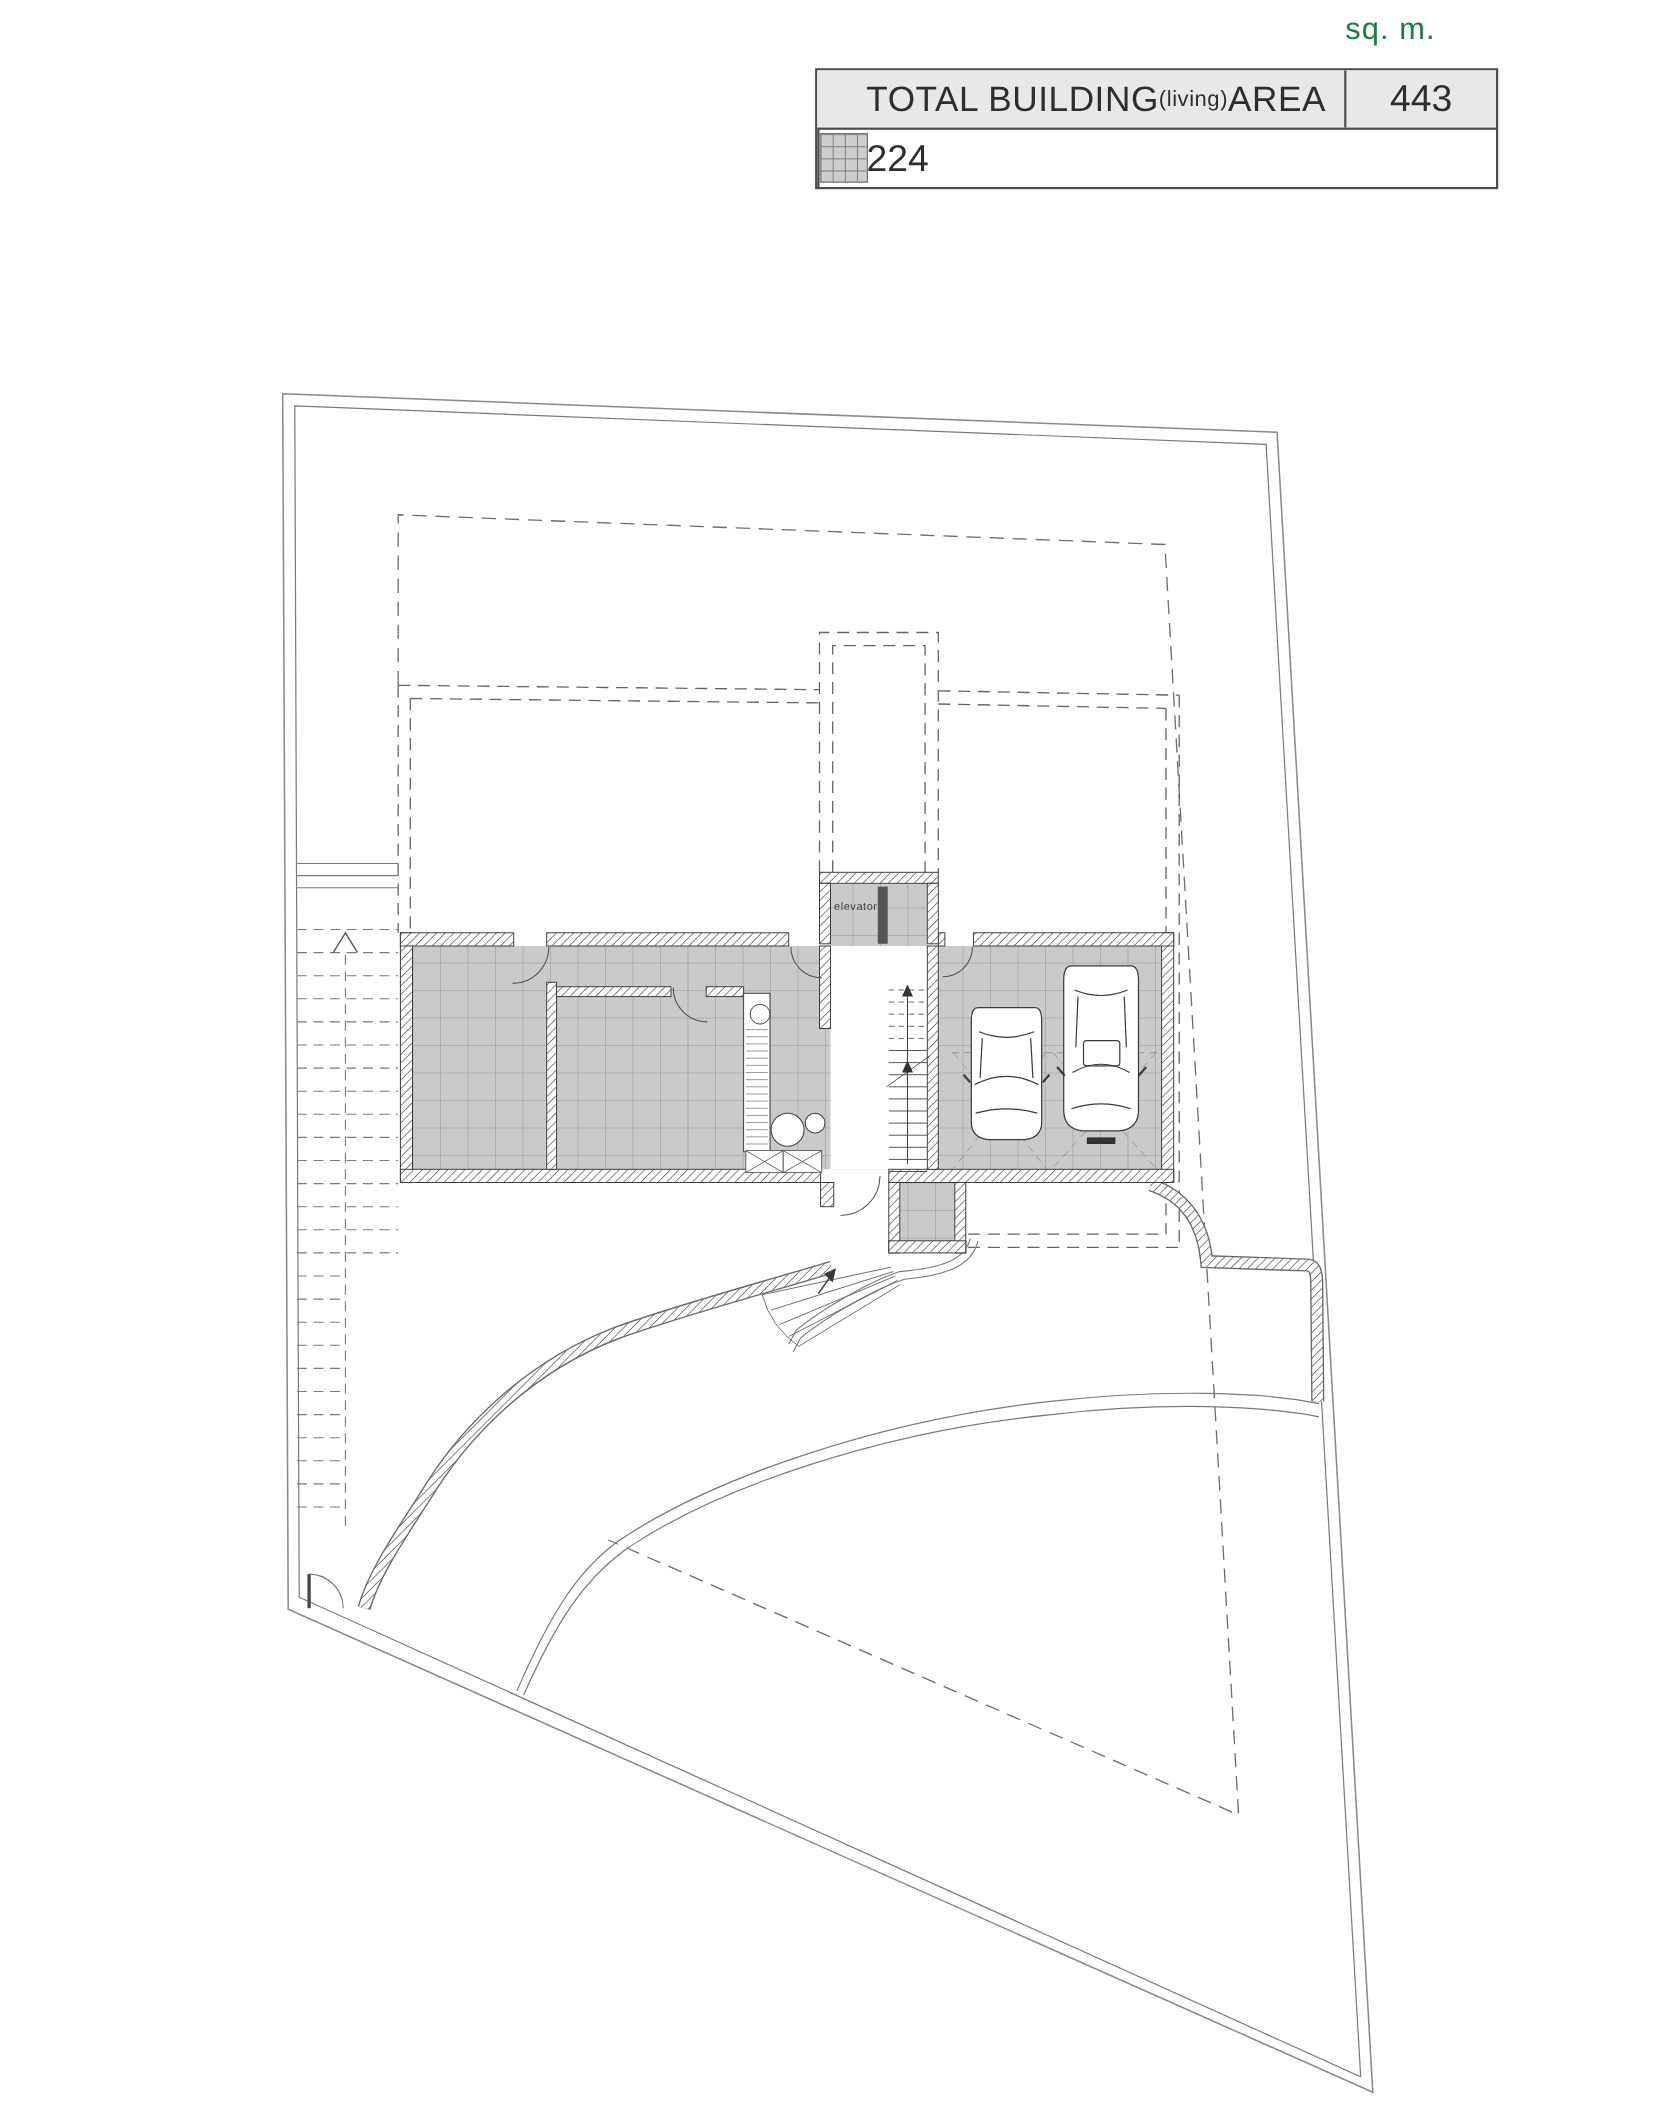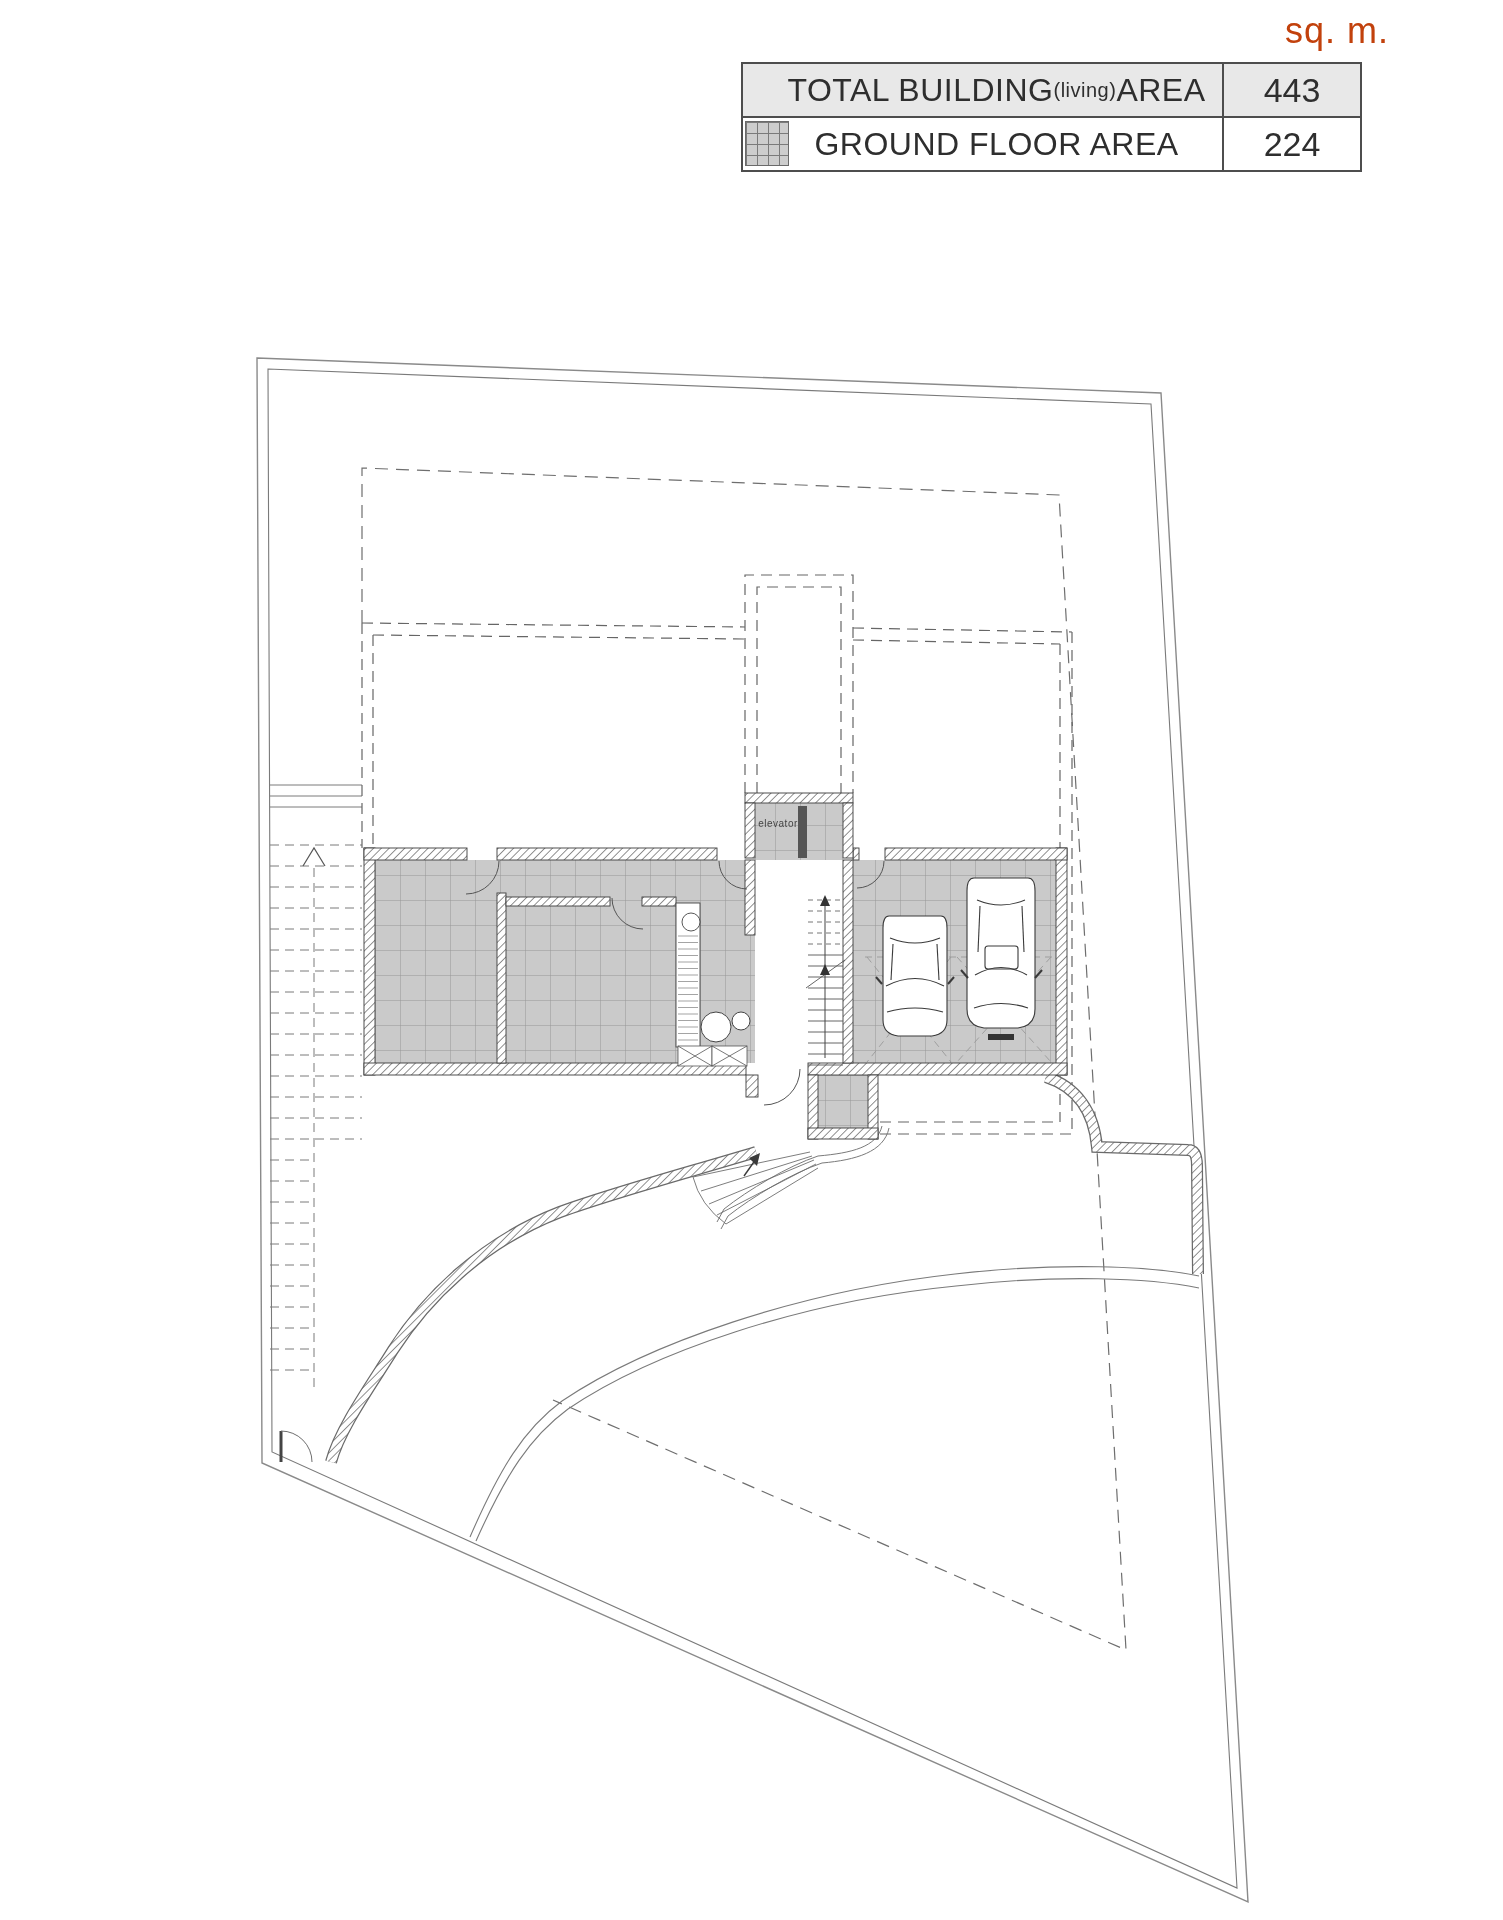--- a/index.html
+++ b/index.html
@@ -1,21 +1,21 @@
 <!DOCTYPE html>
 <html><head>
 <meta charset="utf-8">
 <style>
   html,body{margin:0;padding:0;background:#ffffff;}
   .sheet{position:relative;width:1503px;height:1920px;background:#fff;overflow:hidden;
          font-family:"Liberation Sans", sans-serif;}
   .plan-svg{position:absolute;left:0;top:0;}
   
-  .unit-label{position:absolute;left:1264px;top:10px;width:146px;text-align:center;
-    font-size:36px;color:#c2410c;letter-spacing:1px;}
+  .unit-label{position:absolute;left:1191px;top:10px;width:146px;text-align:center;
+    font-size:28px;color:#15803d;letter-spacing:1px;}
   .area-table{position:absolute;left:741px;top:62px;width:617px;border:2px solid #4d4d4d;}
   .arow{display:flex;height:52px;align-items:stretch;border-top:2px solid #4d4d4d;position:relative;}
   .arow:first-child{border-top:none;}
   .arow .lbl{width:471px;display:flex;align-items:center;justify-content:center;
     font-size:32px;color:#2e2e2e;letter-spacing:0.5px;white-space:nowrap;padding-left:28px;}
   .arow .val{width:142px;border-left:2px solid #4d4d4d;display:flex;align-items:center;
     justify-content:center;font-size:34px;color:#2e2e2e;}
   .arow.shaded{background:#e8e8e8;}
   .paren{font-size:20px;}
   .swatch{position:absolute;left:2px;top:3px;width:44px;height:45px;background-color:#cdcdcd;
@@ -276,18 +276,17 @@
     <div class="arow shaded">
       <div class="lbl">
           <span>TOTAL BUILDING</span>
           <span class="paren">(living)</span>
           <span> AREA</span>
         </div>
       <div class="val">443</div>
     </div>
     <div class="arow">
       <div class="swatch"></div>
-      <div class="lbl">GROUND FLOOR AREA</div>
       <div class="val">224</div>
     </div>
   </div>
 
 </div>
 
 </body></html>

